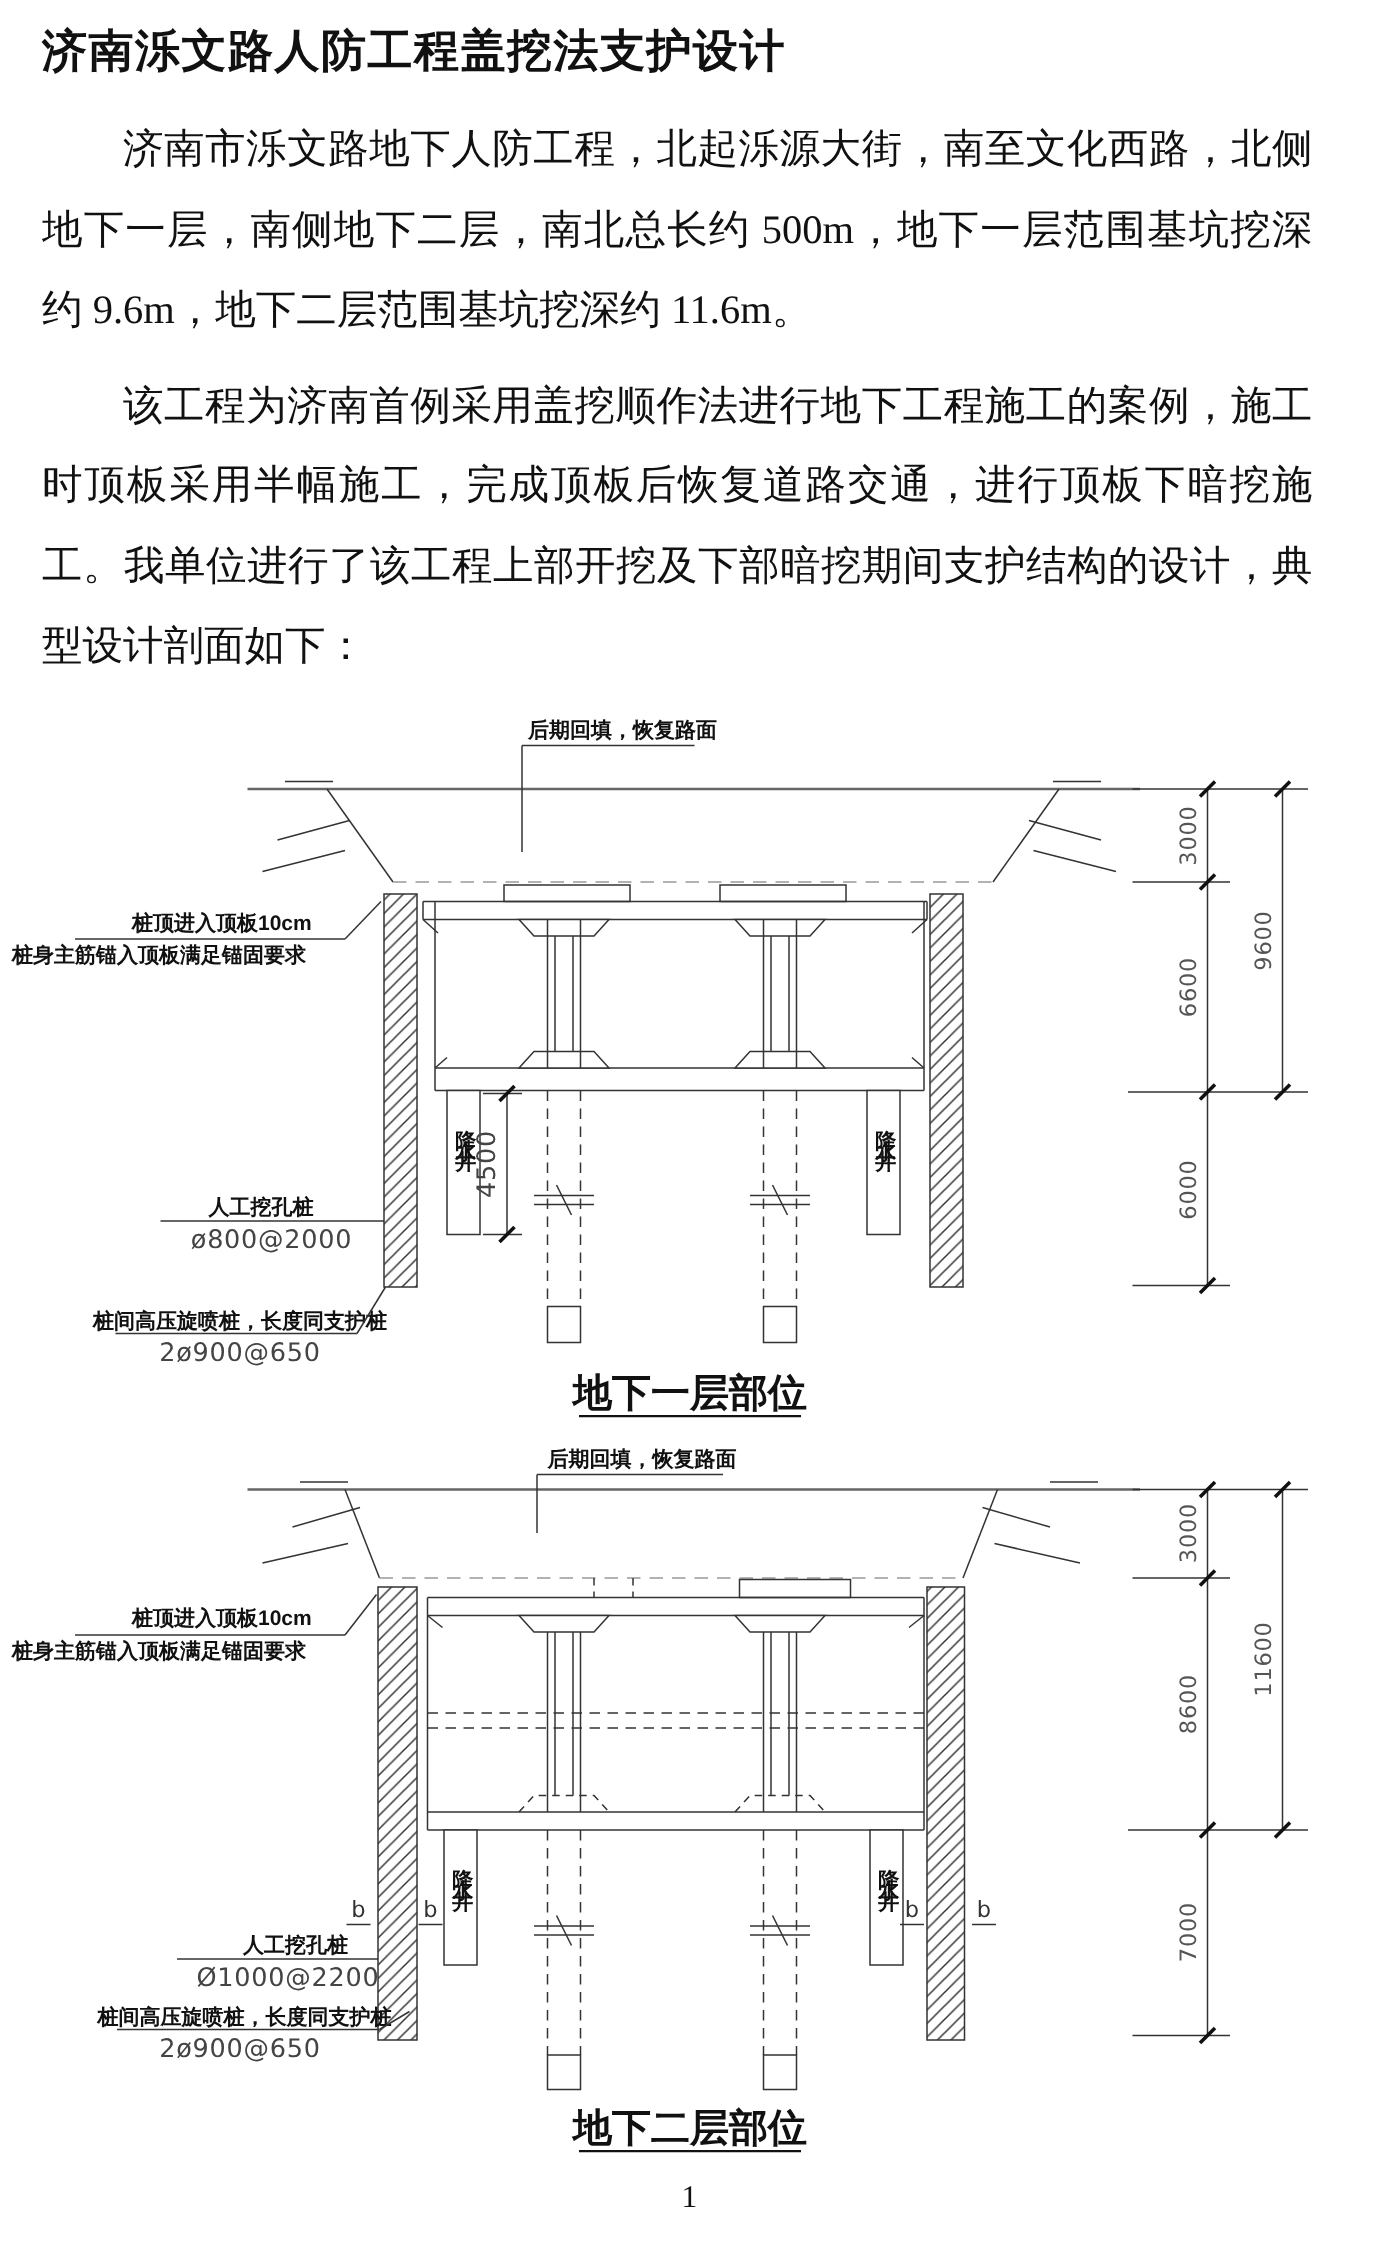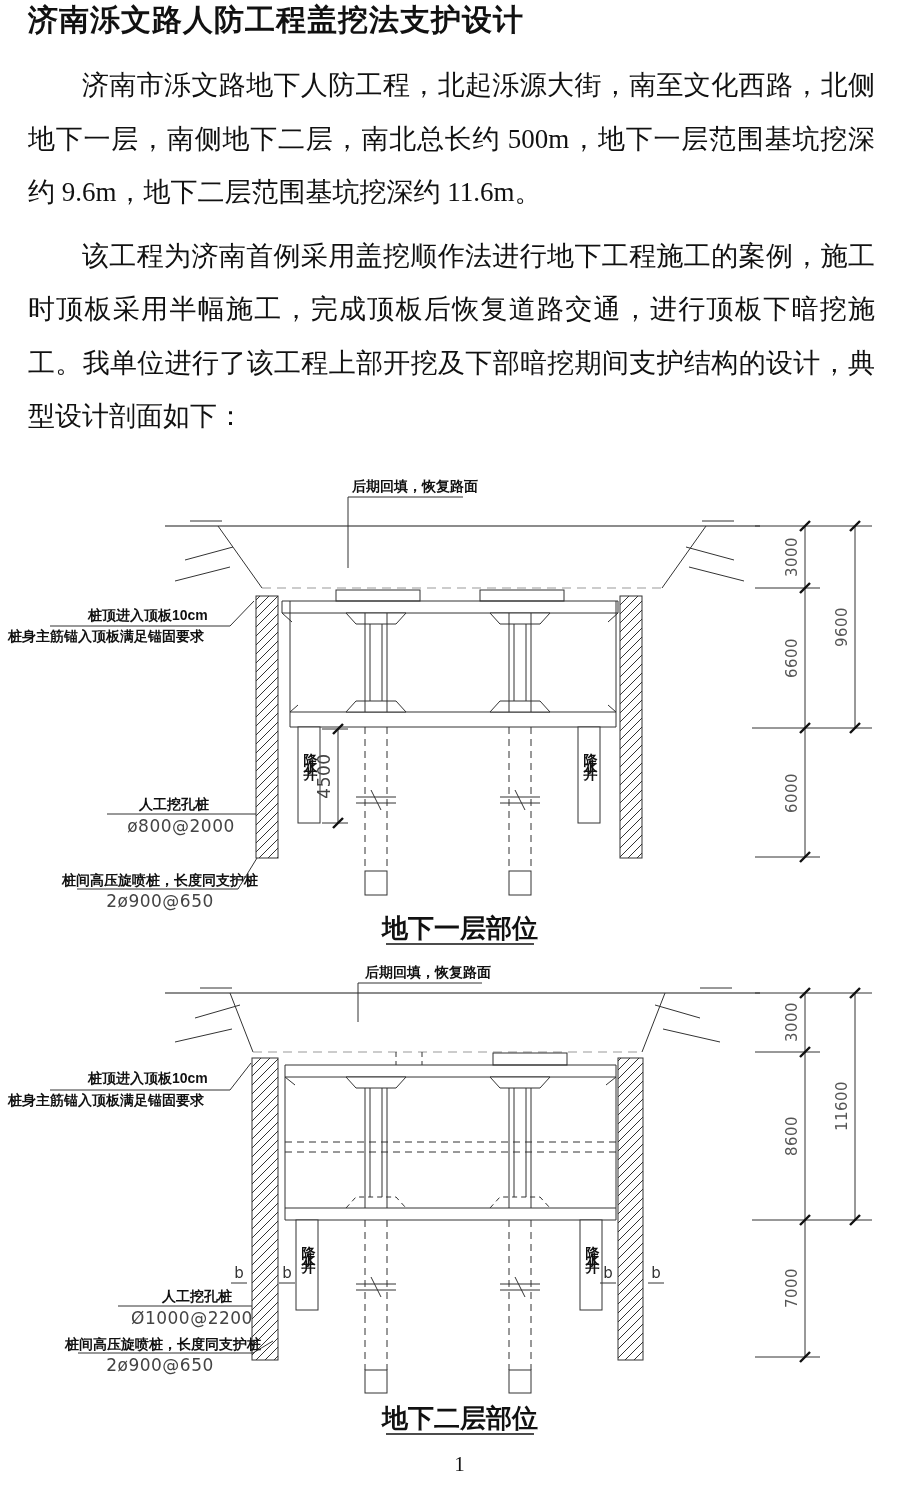--- a/index.html
+++ b/index.html
@@ -1,18 +1,18 @@
 <!DOCTYPE html>
 <html><head>
 <meta charset="utf-8">
 <style>
   html,body{margin:0;padding:0;}
   body{width:919px;height:1500px;background:#ffffff;position:relative;overflow:hidden;
        font-family:"Liberation Serif",serif;color:#111;}
-  .doc-title{margin:0 28px 0 28px;font-family:"Liberation Sans",sans-serif;
+  .doc-title{margin:14px 28px 0 28px;font-family:"Liberation Sans",sans-serif;
              font-weight:700;font-size:30px;letter-spacing:1px;}
   .para{margin:18px 44px 0 28px;font-size:27px;line-height:53.5px;
         text-align:justify;text-indent:2em;}
   .fig{position:absolute;left:0;width:919px;height:500px;}
   #fig1{top:460px;} #fig2{top:950px;}
   svg line,svg path,svg polyline{stroke:#333;stroke-width:1;fill:none;}
   svg rect,svg polygon{stroke:#333;stroke-width:1;fill:#fff;}
   .ground{stroke:#666;stroke-width:1.6;}
   .lt{stroke:#999;stroke-dasharray:9 6;}
   .dsh{stroke-dasharray:7 5;}

